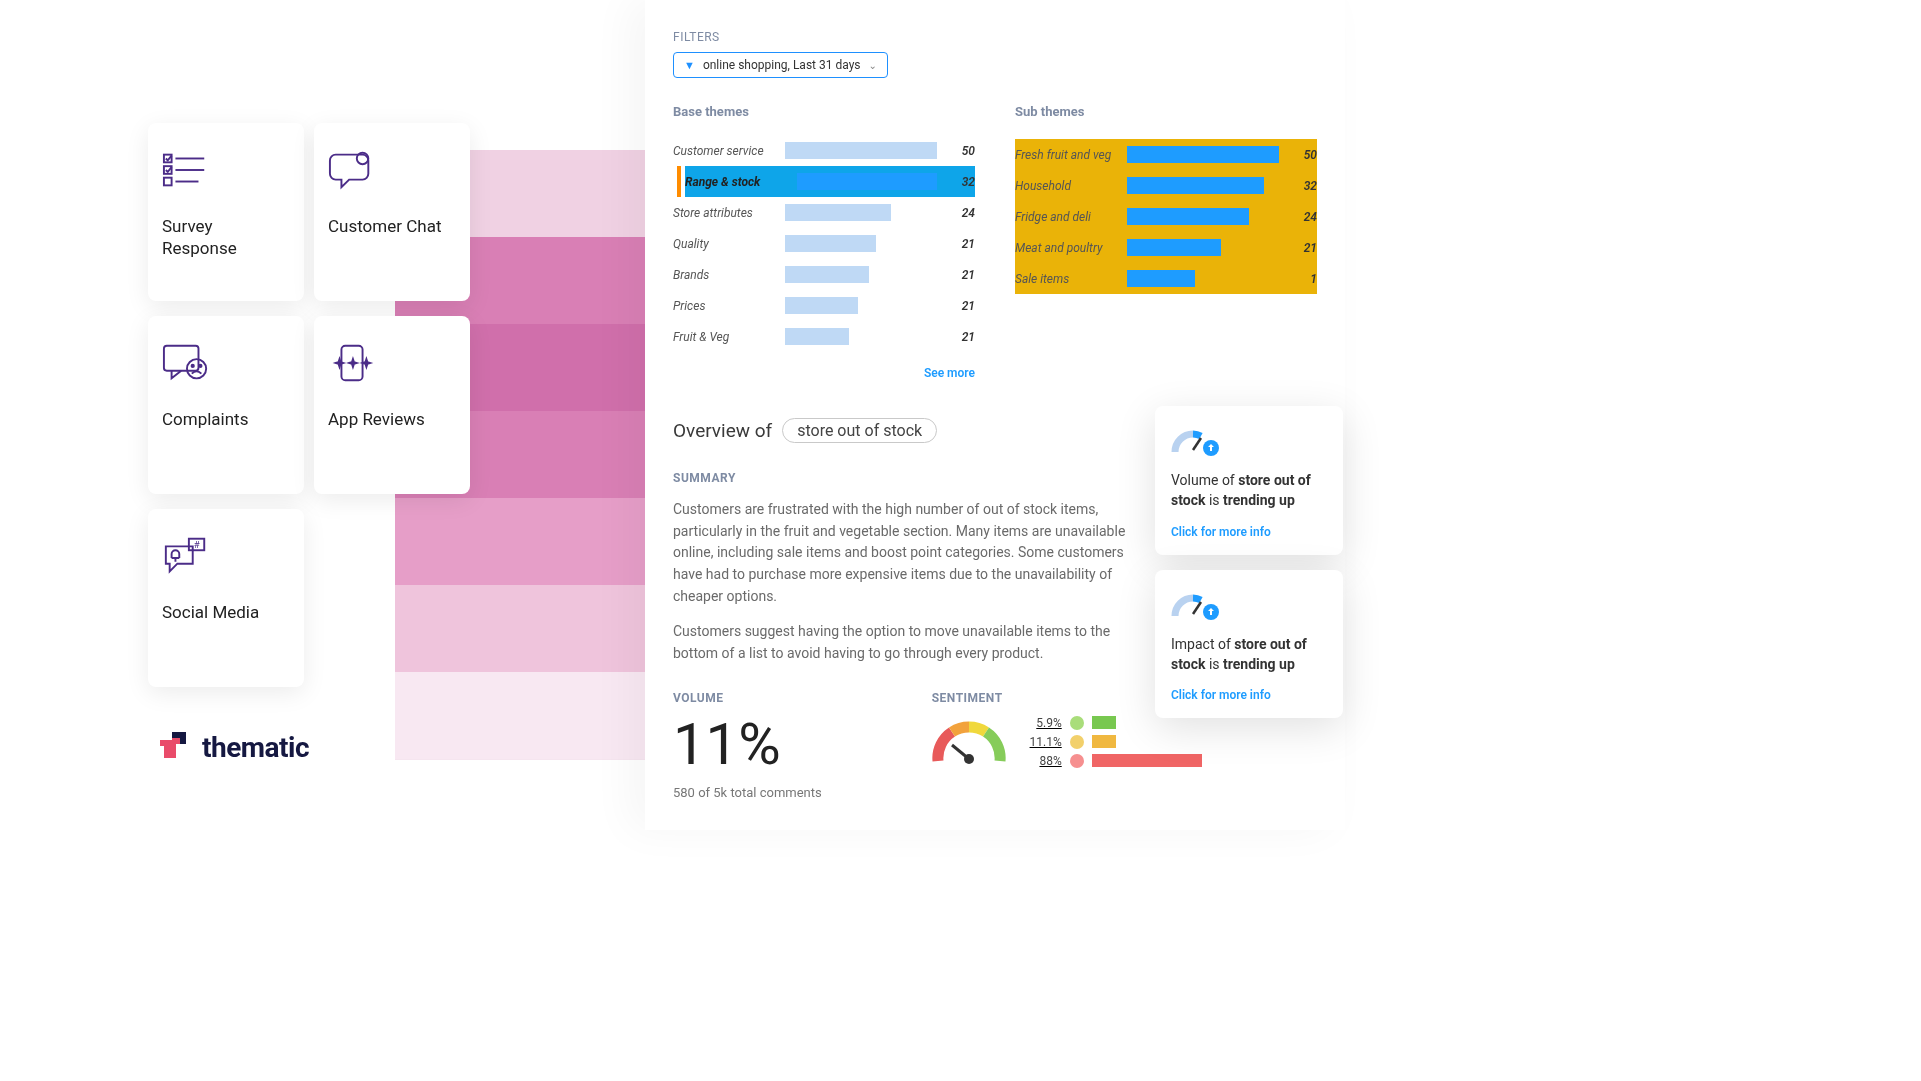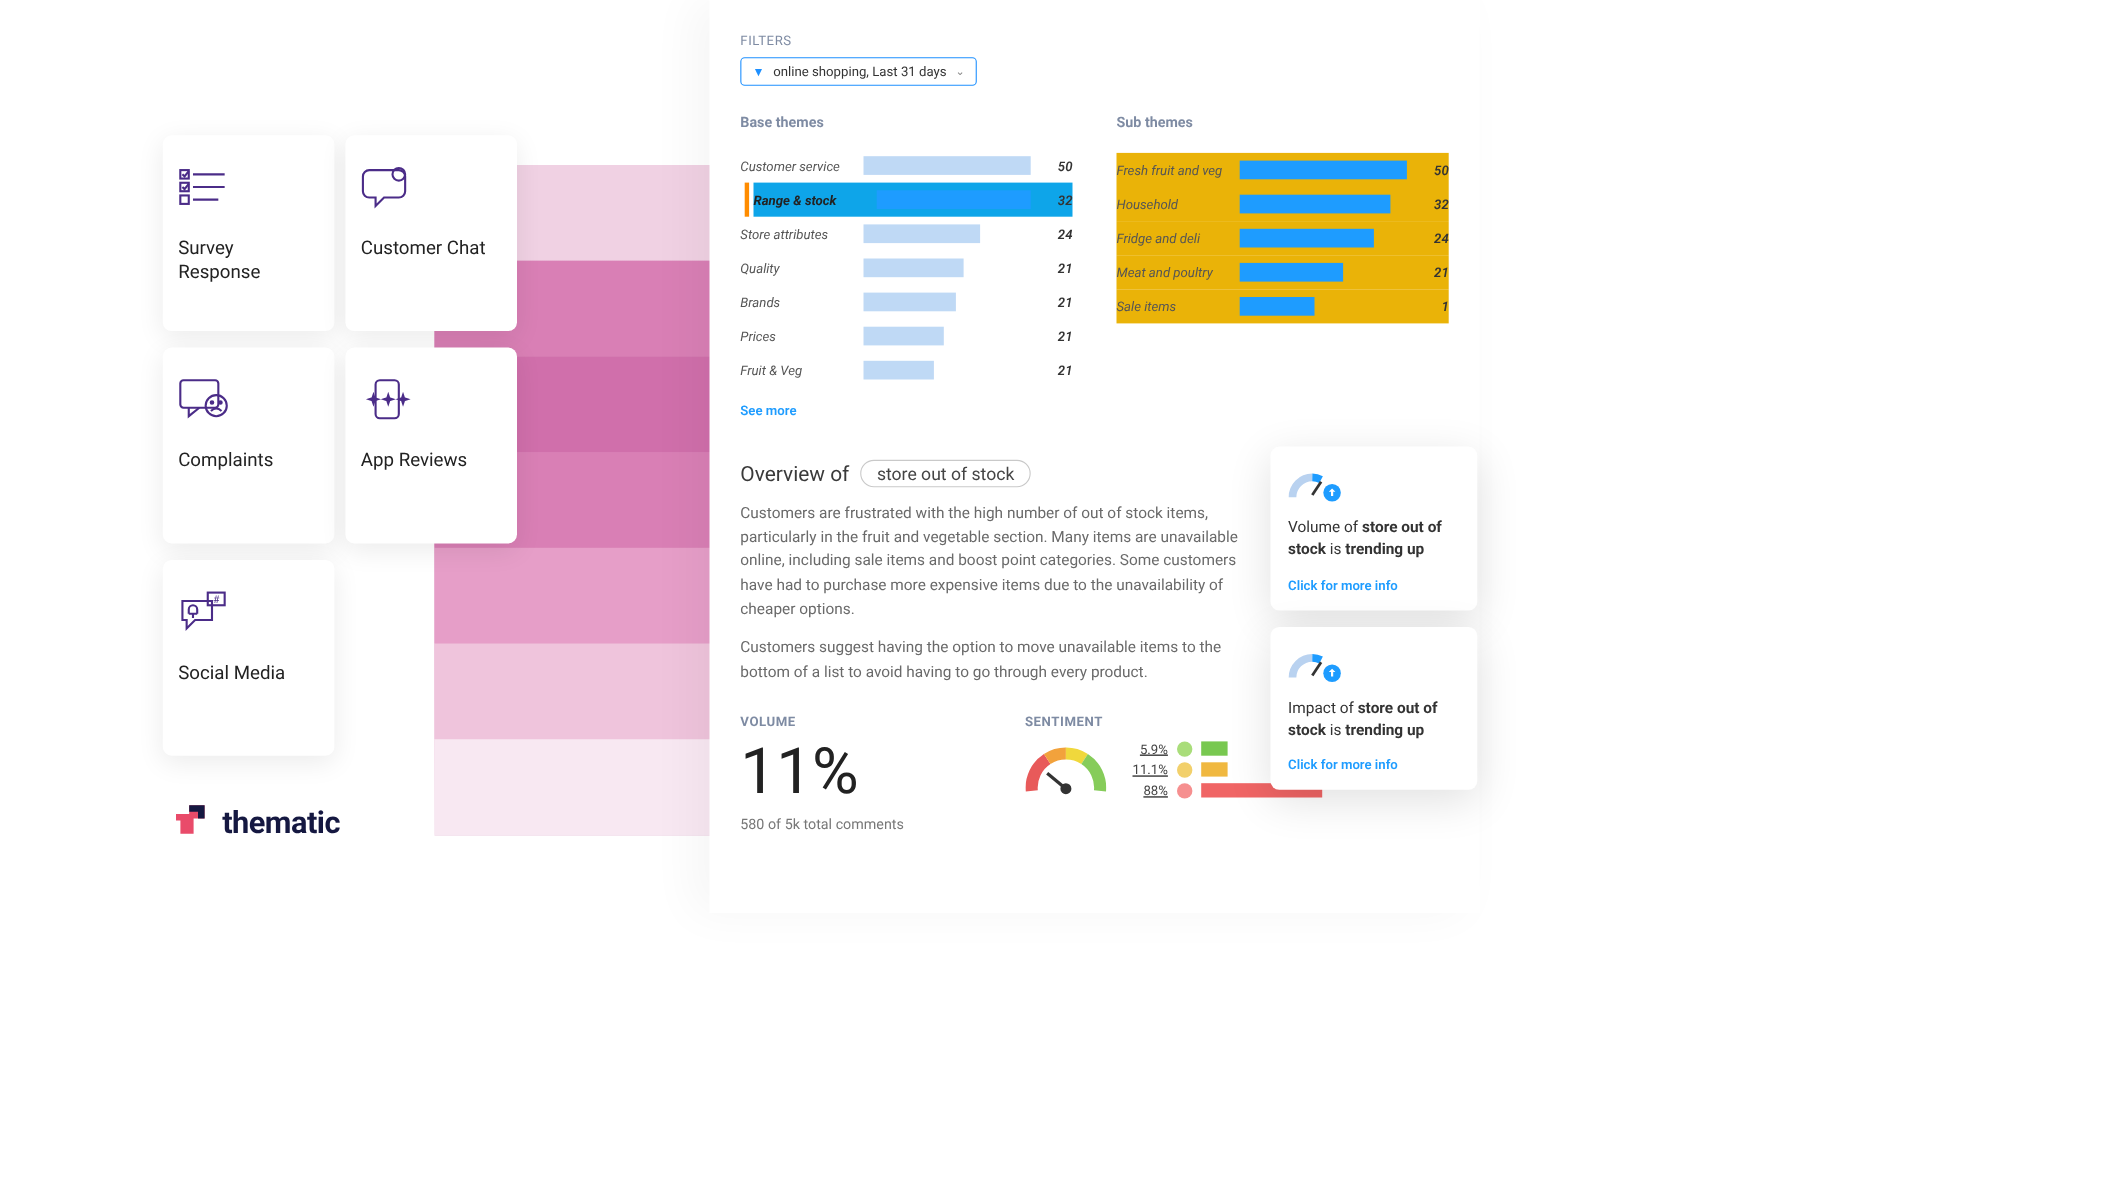--- a/index.html
+++ b/index.html
@@ -43,21 +43,21 @@
 .theme-item.selected::before { content: ""; position: absolute; left: -8px; top: 0; bottom: 0; width: 4px; background: #ff8c00; }
 .theme-name { width: 112px; color: #555; }
 .theme-item.selected .theme-name { color: #222; }
 .theme-bar-wrap { flex: 1; height: 17px; display: flex; align-items: center; }
 .theme-bar { height: 17px; background: #bfd9f5; }
 .theme-item.selected .theme-bar { background: #1e9cff; }
 .sub-themes .theme-bar { background: #1e9cff; }
 .sub-themes .theme-item { background: #eab308; }
 .sub-themes { padding: 4px 0; }
 .theme-val { width: 38px; text-align: right; color: #333; font-weight: 600; }
-.see-more { color: #1e9cff; font-size: 12px; font-weight: 600; margin-top: 14px; cursor: pointer; }
+.see-more { color: #1e9cff; font-size: 12px; font-weight: 600; margin-top: 14px; cursor: pointer; text-align: right; }
 
 .overview-line { margin-top: 38px; font-size: 19px; color: #3a3a3a; display: flex; align-items: center; gap: 10px; }
 .overview-tag { border: 1.4px solid #c9c9c9; border-radius: 14px; padding: 2px 14px; font-size: 16px; color: #444; }
 
 .summary-header { font-size: 12px; font-weight: 700; color: #7e8ba3; margin-top: 28px; letter-spacing: 0.5px; }
 .summary-body { font-size: 14px; color: #6a6a6a; line-height: 1.55; margin-top: 14px; max-width: 470px; }
 .summary-body p { margin-bottom: 14px; }
 
 .metrics-row { display: flex; gap: 110px; margin-top: 26px; }
 .metric-header { font-size: 12px; font-weight: 700; color: #7e8ba3; letter-spacing: 0.5px; margin-bottom: 10px; }
@@ -275,20 +275,21 @@
           </div>
         </div>
     </div>
   </div>
 
   <div class="overview-line">
     <span>Overview of</span>
     <span class="overview-tag">store out of stock</span>
   </div>
 
+  <div class="summary-header">SUMMARY</div>
   <div class="summary-body">
     <p>Customers are frustrated with the high number of out of stock items, particularly in the fruit and vegetable section. Many items are unavailable online, including sale items and boost point categories. Some customers have had to purchase more expensive items due to the unavailability of cheaper options.</p>
     <p>Customers suggest having the option to move unavailable items to the bottom of a list to avoid having to go through every product.</p>
   </div>
 
   <div class="metrics-row">
     <div>
       <div class="metric-header">VOLUME</div>
       <div class="volume-val">11%</div>
       <div class="volume-note">580 of 5k total comments</div>

